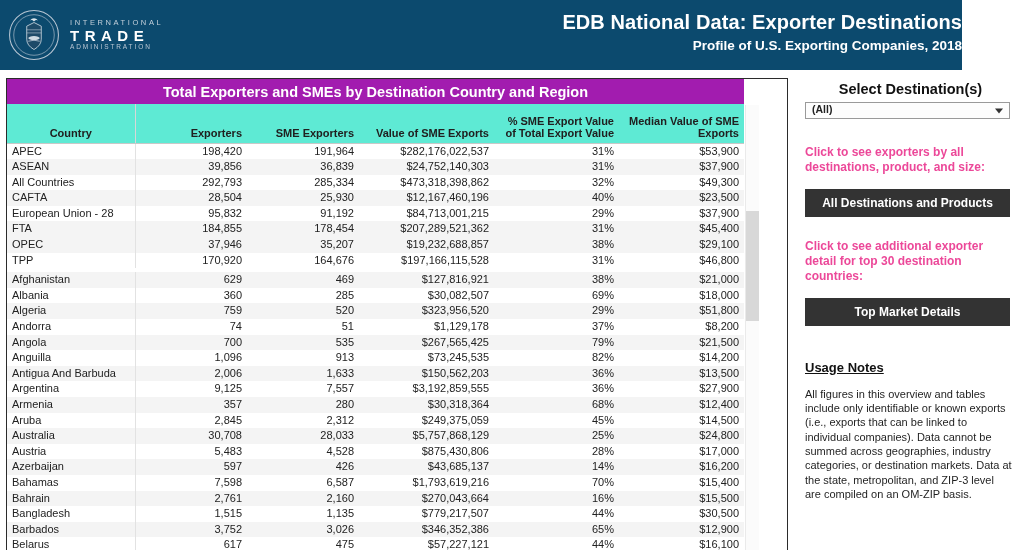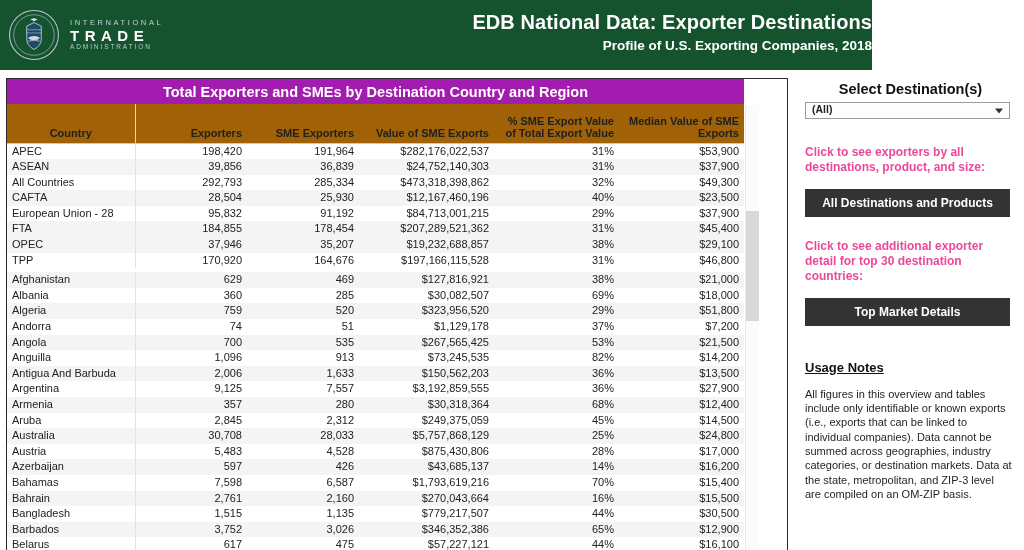--- a/index.html
+++ b/index.html
@@ -12,22 +12,22 @@
     height: 550px;
     overflow: hidden;
     font-family: "Liberation Sans", sans-serif;
     color: #1a1a1a;
   }
 
   
   #app-header {
     position: absolute;
     left: 0; top: 0;
-    width: 872px; height: 70px;
-    background: #14532d;
+    width: 962px; height: 70px;
+    background: #0c4a6e;
     box-sizing: border-box;
   }
   #header-inner {
     position: relative;
     width: 100%; height: 100%;
   }
   #logo-block {
     position: absolute;
     left: 8px; top: 7px;
     width: 160px; height: 56px;
@@ -121,21 +121,21 @@
     font-size: 11px;
   }
   table.grid col.c-country  { width: 128px; }
   table.grid col.c-exp      { width: 112px; }
   table.grid col.c-sme      { width: 112px; }
   table.grid col.c-val      { width: 135px; }
   table.grid col.c-pct      { width: 125px; }
   table.grid col.c-med      { width: 125px; }
 
   table.grid thead th {
-    background: #a16207;
+    background: #5eead4;
     color: #202020;
     font-size: 11px;
     font-weight: bold;
     padding: 2px 5px 4px 5px;
     vertical-align: bottom;
     border-bottom: 1px solid #c8c8c8;
     height: 39px;
     box-sizing: border-box;
   }
   th.h-country {
@@ -405,28 +405,28 @@
             <td class="t-num">$323,956,520</td>
             <td class="t-num">29%</td>
             <td class="t-num">$51,800</td>
           </tr>
           <tr class="odd">
             <td class="t-country">Andorra</td>
             <td class="t-num">74</td>
             <td class="t-num">51</td>
             <td class="t-num">$1,129,178</td>
             <td class="t-num">37%</td>
-            <td class="t-num">$7,200</td>
+            <td class="t-num">$8,200</td>
           </tr>
           <tr class="even">
             <td class="t-country">Angola</td>
             <td class="t-num">700</td>
             <td class="t-num">535</td>
             <td class="t-num">$267,565,425</td>
-            <td class="t-num">53%</td>
+            <td class="t-num">79%</td>
             <td class="t-num">$21,500</td>
           </tr>
           <tr class="odd">
             <td class="t-country">Anguilla</td>
             <td class="t-num">1,096</td>
             <td class="t-num">913</td>
             <td class="t-num">$73,245,535</td>
             <td class="t-num">82%</td>
             <td class="t-num">$14,200</td>
           </tr>

